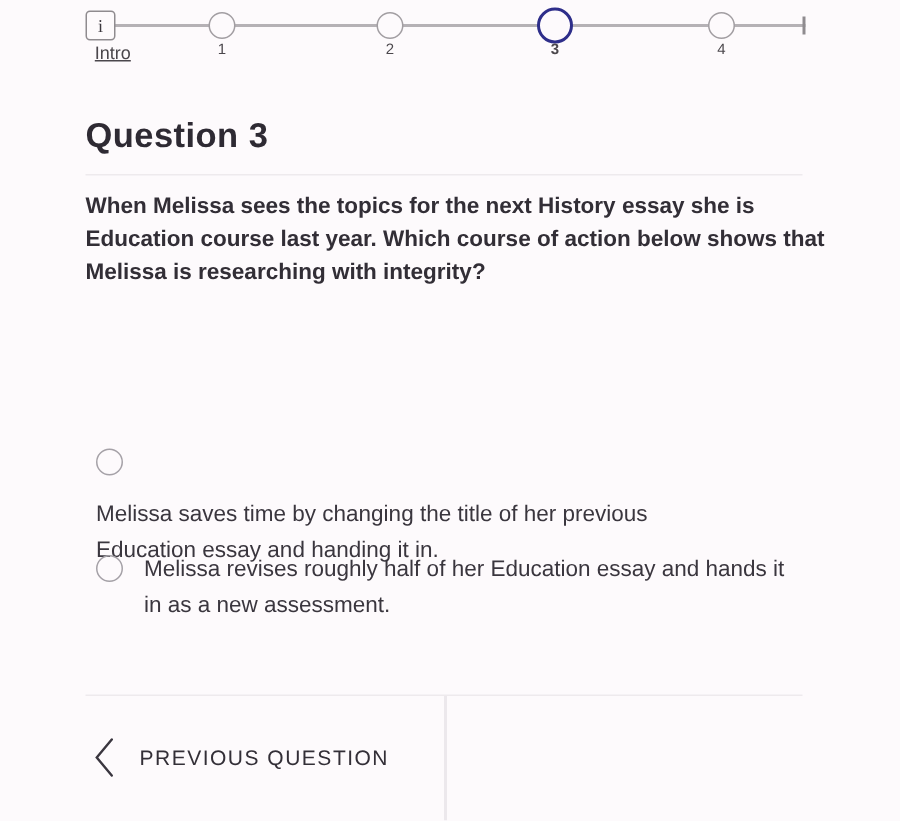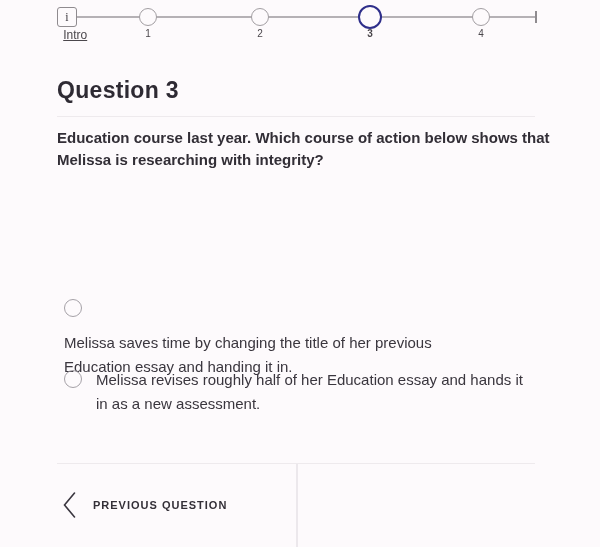--- a/index.html
+++ b/index.html
@@ -57,21 +57,21 @@
   .footer { position:absolute; left:0; top:463px; width:600px; height:84px; }
   .footer-topline { position:absolute; left:57px; top:0; width:478px; height:1px; background:#eeeaed; }
   .footer-vline { position:absolute; left:296px; top:1px; width:2px; height:83px; background:#ece8ec; }
   .nav-btn {
     position:absolute; top:0; height:84px;
     display:flex; align-items:center; cursor:pointer; background:none; border:none; padding:0;
   }
   .prev-btn { left:62px; gap:17px; }
   .skip-btn { right:72px; gap:14px; }
   .btn-label {
-    font-size:11px; font-weight:bold; letter-spacing:1px;
+    font-size:14px; font-weight:normal; letter-spacing:1px;
     color:#332f37; white-space:nowrap;
     font-family:"Liberation Sans","DejaVu Sans",sans-serif;
   }
   .chev { display:block; }
 </style>
 </head>
 <body>
 
 <div class="screen">
 
@@ -90,20 +90,21 @@
     <div class="step-label intro">Intro</div>
     <div class="step-label lbl-1">1</div>
     <div class="step-label lbl-2">2</div>
     <div class="step-label lbl-3">3</div>
     <div class="step-label lbl-4">4</div>
   </div>
 
   <h1 class="qtitle">Question 3</h1>
 
   <div class="prompt">
+    <div>When Melissa sees the topics for the next History essay she is</div>
     <div>Education course last year. Which course of action below shows that</div>
     <div>Melissa is researching with integrity?</div>
   </div>
 
 
   <div class="option opt-2">
     <div class="radio"></div>
     <div class="opt-text">
       <div>Melissa saves time by changing the title of her previous</div>
       <div>Education essay and handing it in.</div>

